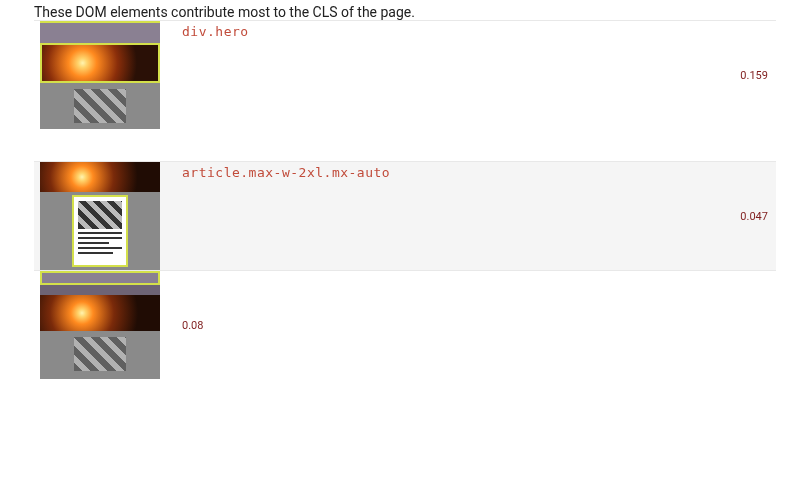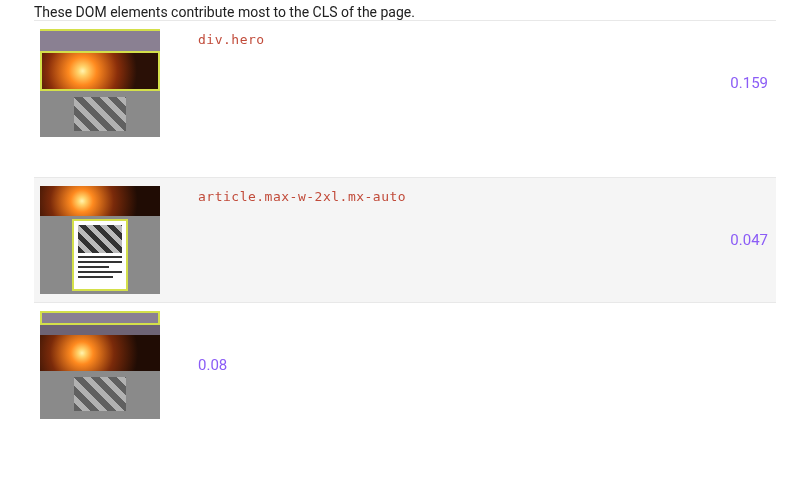--- a/index.html
+++ b/index.html
@@ -57,22 +57,22 @@
   .table-head {
     display: flex;
     justify-content: space-between;
     color: #757575;
     font-size: 13px;
     padding: 10px 6px 10px 6px;
   }
   .row {
     display: flex;
     align-items: flex-end;
-    padding: 8px 6px;
-    gap: 38px;
+    padding: 0 6px;
+    gap: 22px;
     border-top: 1px solid #e8e8e8;
   }
   .row.alt {
     background: #f5f5f5;
     margin-top: 32px;
   }
   .thumb {
     width: 120px;
     height: 108px;
     flex-shrink: 0;
@@ -86,22 +86,22 @@
     align-self: flex-start;
     padding-top: 2px;
   }
   .selector {
     font-family: ui-monospace, Menlo, Consolas, monospace;
     font-size: 13px;
     color: #c14b3a;
     letter-spacing: 0.5px;
   }
   .cls-val {
-    font-size: 15px;
-    color: #8b5cf6;
+    font-size: 11px;
+    color: #7f1d1d;
     align-self: center;
     padding-right: 2px;
   }
 
   
   .t1-top {
     height: 22px;
     background: #8a8092;
     border-top: 2px solid #d4e04a;
   }

